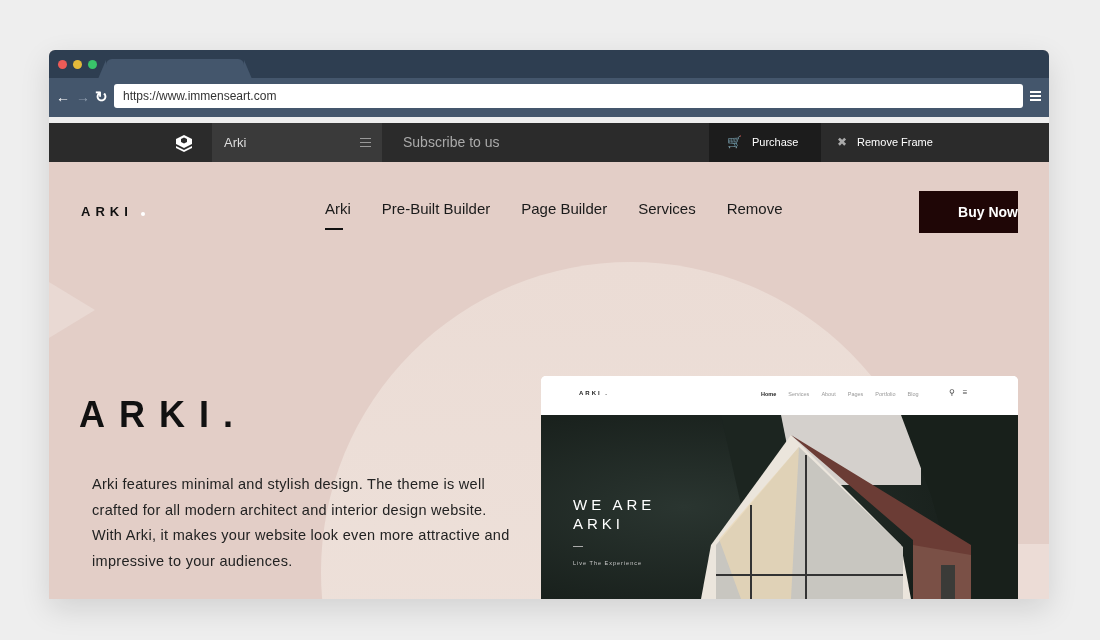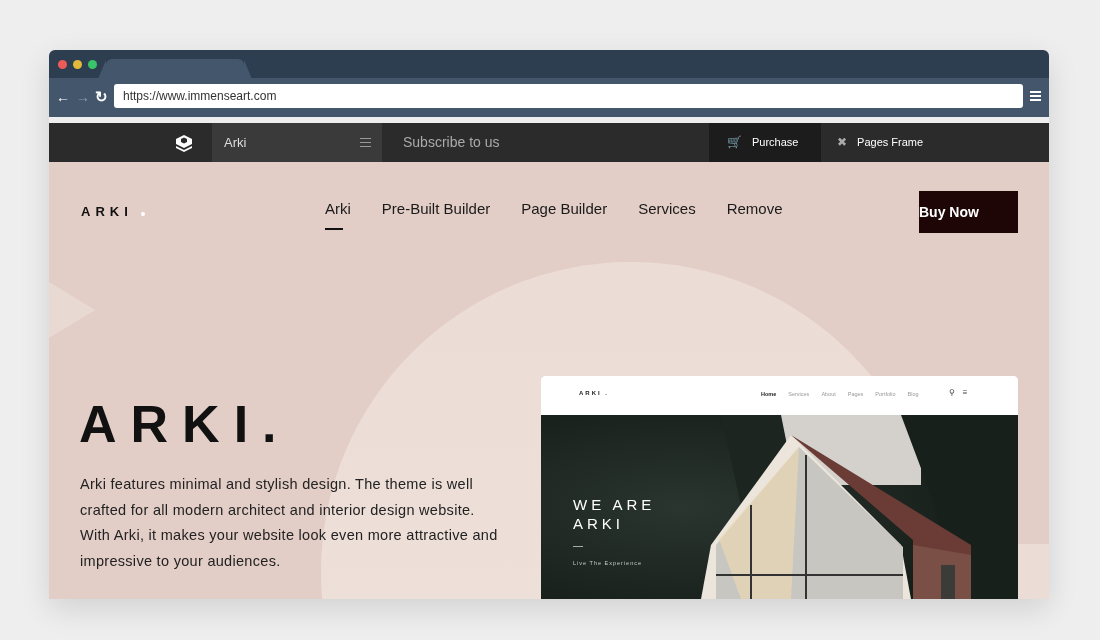--- a/index.html
+++ b/index.html
@@ -28,23 +28,23 @@
   .ico-gray { color: #aaa; margin-right: 10px; font-size: 12px; }
   .site { position: absolute; left: 0; top: 112px; width: 1000px; height: 437px; background: #e3cec7; overflow: hidden; }
   .blob1 { position: absolute; left: 272px; top: 100px; width: 620px; height: 620px; border-radius: 50%; background: linear-gradient(180deg, #ebdcd5 0%, #efe3dc 100%); }
   .blob2 { position: absolute; left: 0; top: 120px; width: 0; height: 0; border-top: 28px solid transparent; border-bottom: 28px solid transparent; border-left: 46px solid #e9d9d3; }
   .rightstrip { position: absolute; right: 0; top: 382px; width: 50px; height: 55px; background: #ecdcd6; }
   .logo { position: absolute; left: 32px; top: 42px; font-size: 13px; font-weight: bold; letter-spacing: 5px; color: #111; }
   .logo-dot { position: absolute; left: 92px; top: 50px; width: 4px; height: 4px; border-radius: 50%; background: #fff; }
   .nav { position: absolute; left: 276px; top: 38px; display: flex; gap: 0; }
   .nav-item { font-size: 15px; color: #1a1a1a; margin-right: 31px; position: relative; }
   .nav-item.active::after { content: ""; position: absolute; left: 0; top: 28px; width: 18px; height: 2px; background: #111; }
-  .buy { position: absolute; left: 870px; top: 29px; width: 99px; height: 42px; background: #1f0606; color: #fff; font-size: 14px; font-weight: bold; text-align: left; line-height: 42px; }
-  .hero-title { position: absolute; left: 30px; top: 232px; font-size: 52px; font-weight: bold; letter-spacing: 14px; color: #111; }
-  .hero-text { position: absolute; left: 31px; top: 310px; width: 420px; font-size: 14.5px; line-height: 25.5px; color: #222; letter-spacing: 0.3px; }
+  .buy { position: absolute; left: 870px; top: 29px; width: 99px; height: 42px; background: #1f0606; color: #fff; font-size: 14px; font-weight: bold; text-align: right; line-height: 42px; }
+  .hero-title { position: absolute; left: 30px; top: 232px; font-size: 36px; font-weight: bold; letter-spacing: 14px; color: #111; }
+  .hero-text { position: absolute; left: 43px; top: 310px; width: 420px; font-size: 14.5px; line-height: 25.5px; color: #222; letter-spacing: 0.3px; }
   .mock { position: absolute; left: 492px; top: 214px; width: 477px; height: 223px; background: #fff; border-radius: 5px 5px 0 0; overflow: hidden; }
   .mock-nav { position: relative; height: 39px; background: #fff; }
   .mock-logo { position: absolute; left: 38px; top: 14px; font-size: 6px; font-weight: bold; letter-spacing: 2px; color: #222; }
   .mock-links { position: absolute; left: 220px; top: 15px; display: flex; gap: 12px; font-size: 5.5px; color: #999; }
   .mock-links .act { color: #222; font-weight: bold; }
   .mock-icons { position: absolute; left: 408px; top: 12px; font-size: 8px; color: #444; display: flex; gap: 8px; }
   .mock-img { position: absolute; left: 0; top: 39px; width: 477px; height: 184px; background: #a21caf; overflow: hidden; }
   .mock-h { position: absolute; left: 32px; top: 80px; color: #fff; font-size: 15px; letter-spacing: 4px; line-height: 19px; }
   .mock-line { position: absolute; left: 32px; top: 131px; width: 10px; height: 1px; background: #aaa; }
   .mock-sub { position: absolute; left: 32px; top: 145px; color: #ccc; font-size: 5.5px; letter-spacing: 1px; }
@@ -86,21 +86,21 @@
           <span></span>
           <span></span>
           <span></span>
         </div>
     </div>
     <div class="bar-sub">Subscribe to us</div>
     <div class="bar-purchase">
       <span class="ico-gray">🛒</span><span>Purchase</span>
     </div>
     <div class="bar-remove">
-      <span class="ico-gray">✖</span><span>Pages Frame</span>
+      <span class="ico-gray">✖</span><span>Remove Frame</span>
     </div>
   </div>
 
   <div class="site">
     <div class="blob1"></div>
     <div class="blob2"></div>
     <div class="rightstrip"></div>
 
     <div class="logo">ARKI</div>
     <div class="logo-dot"></div>

